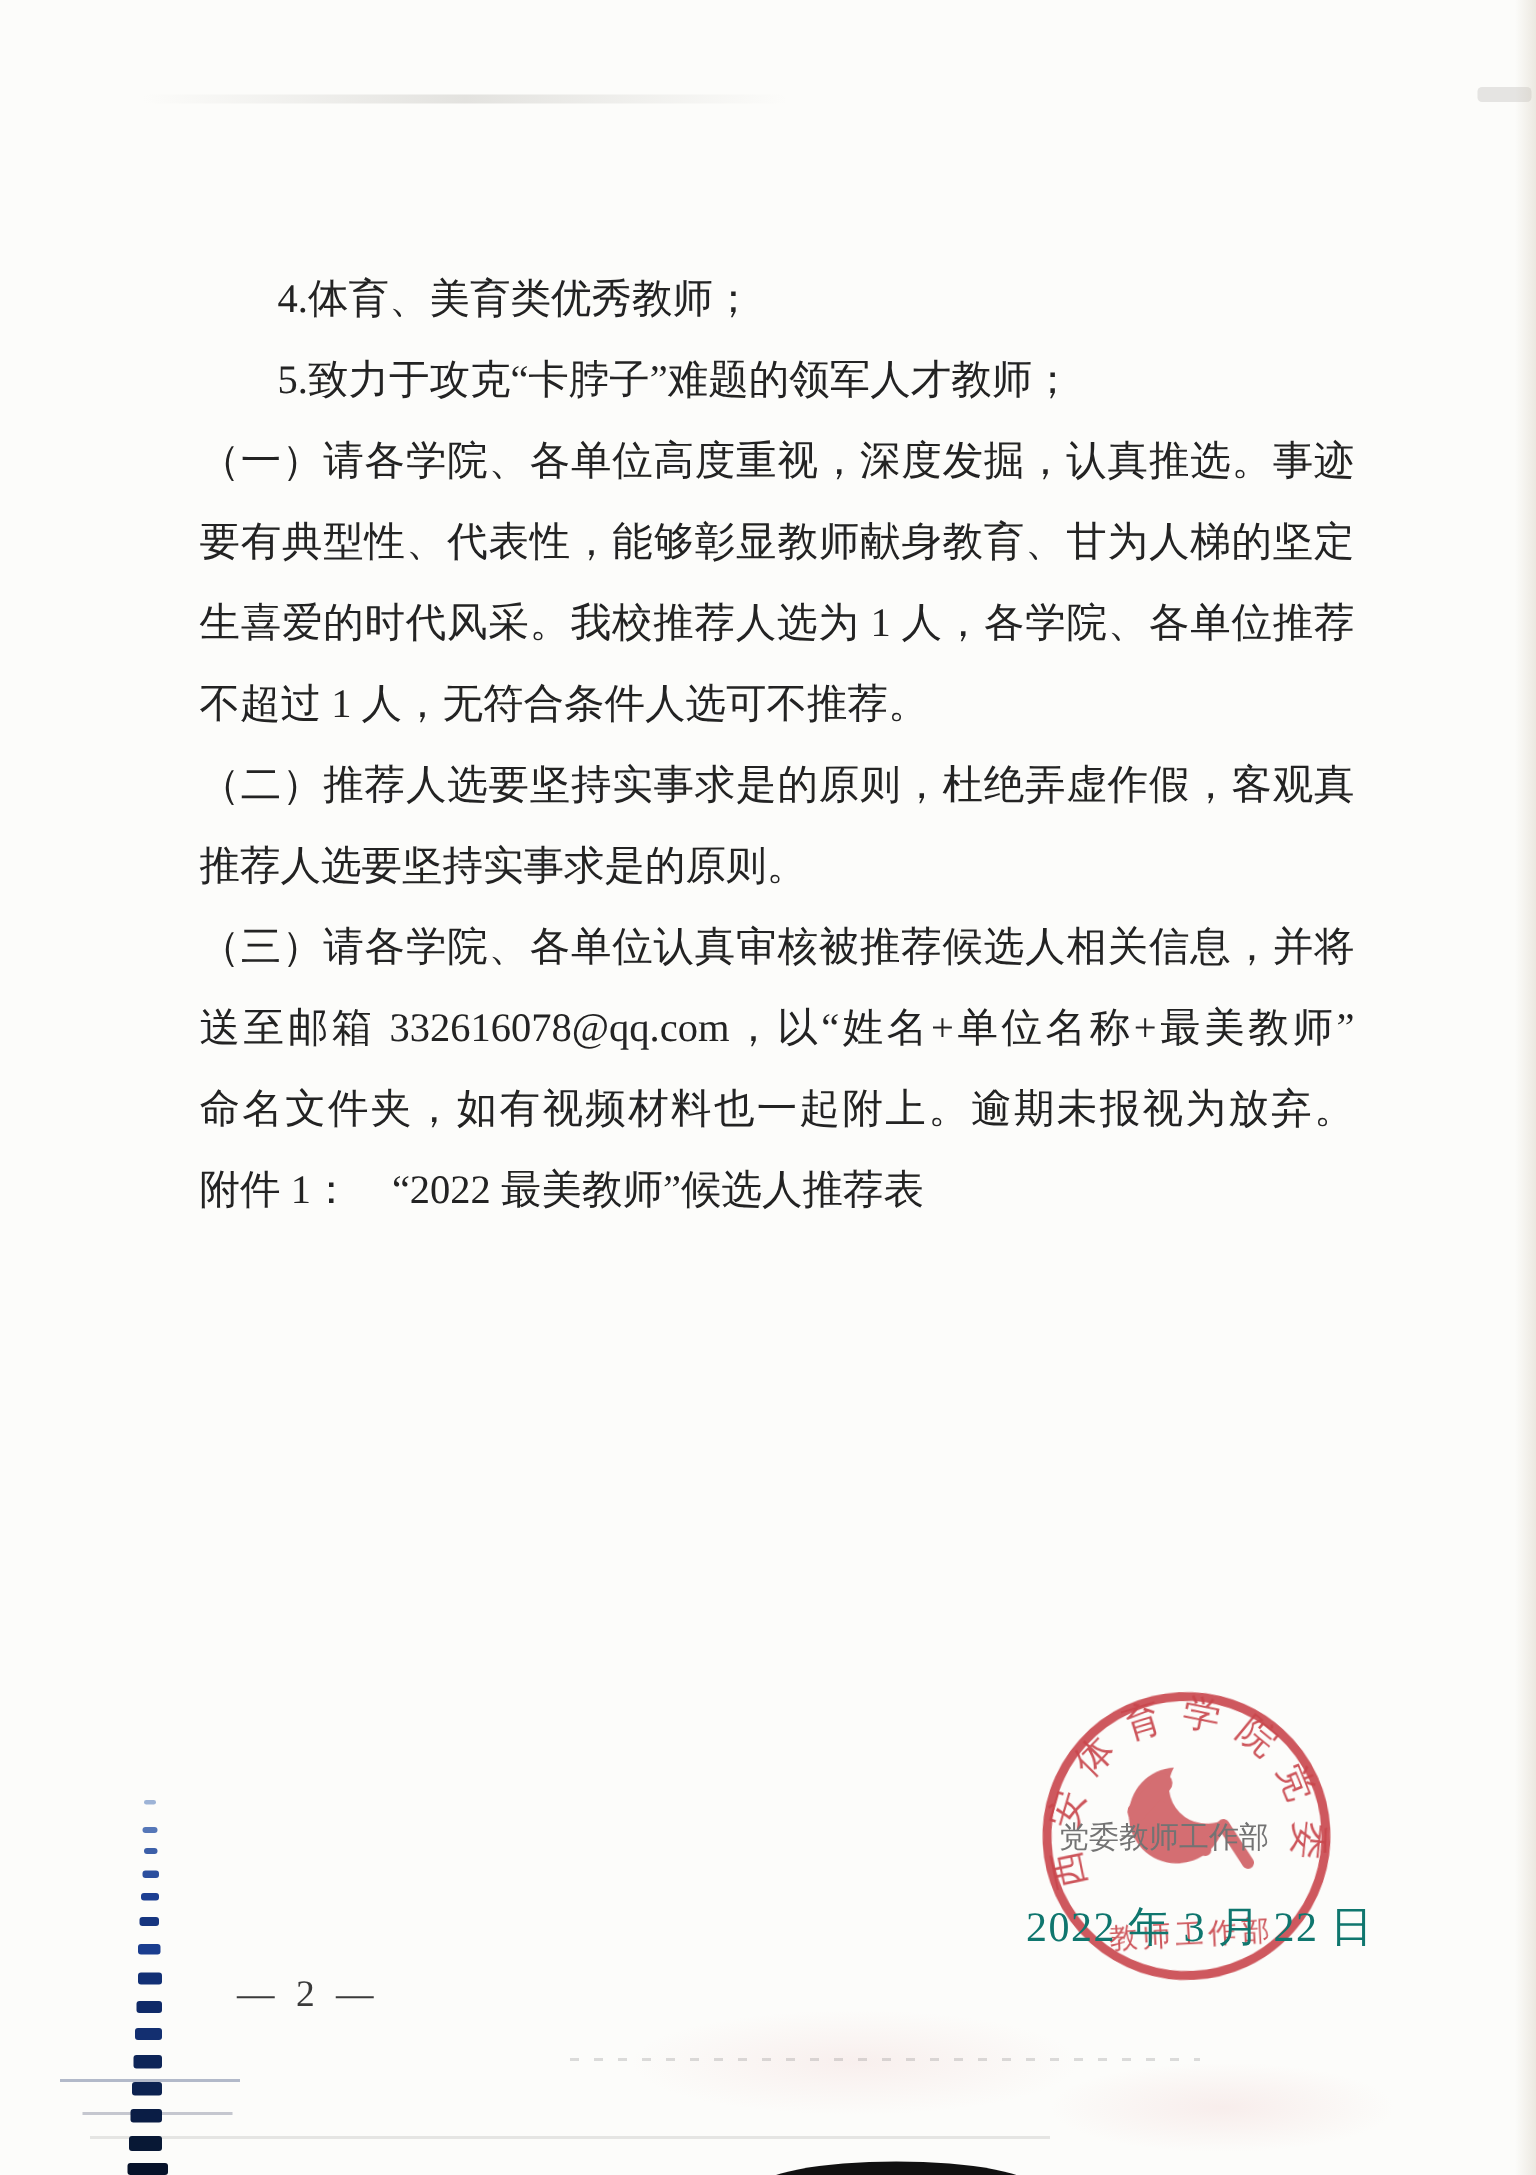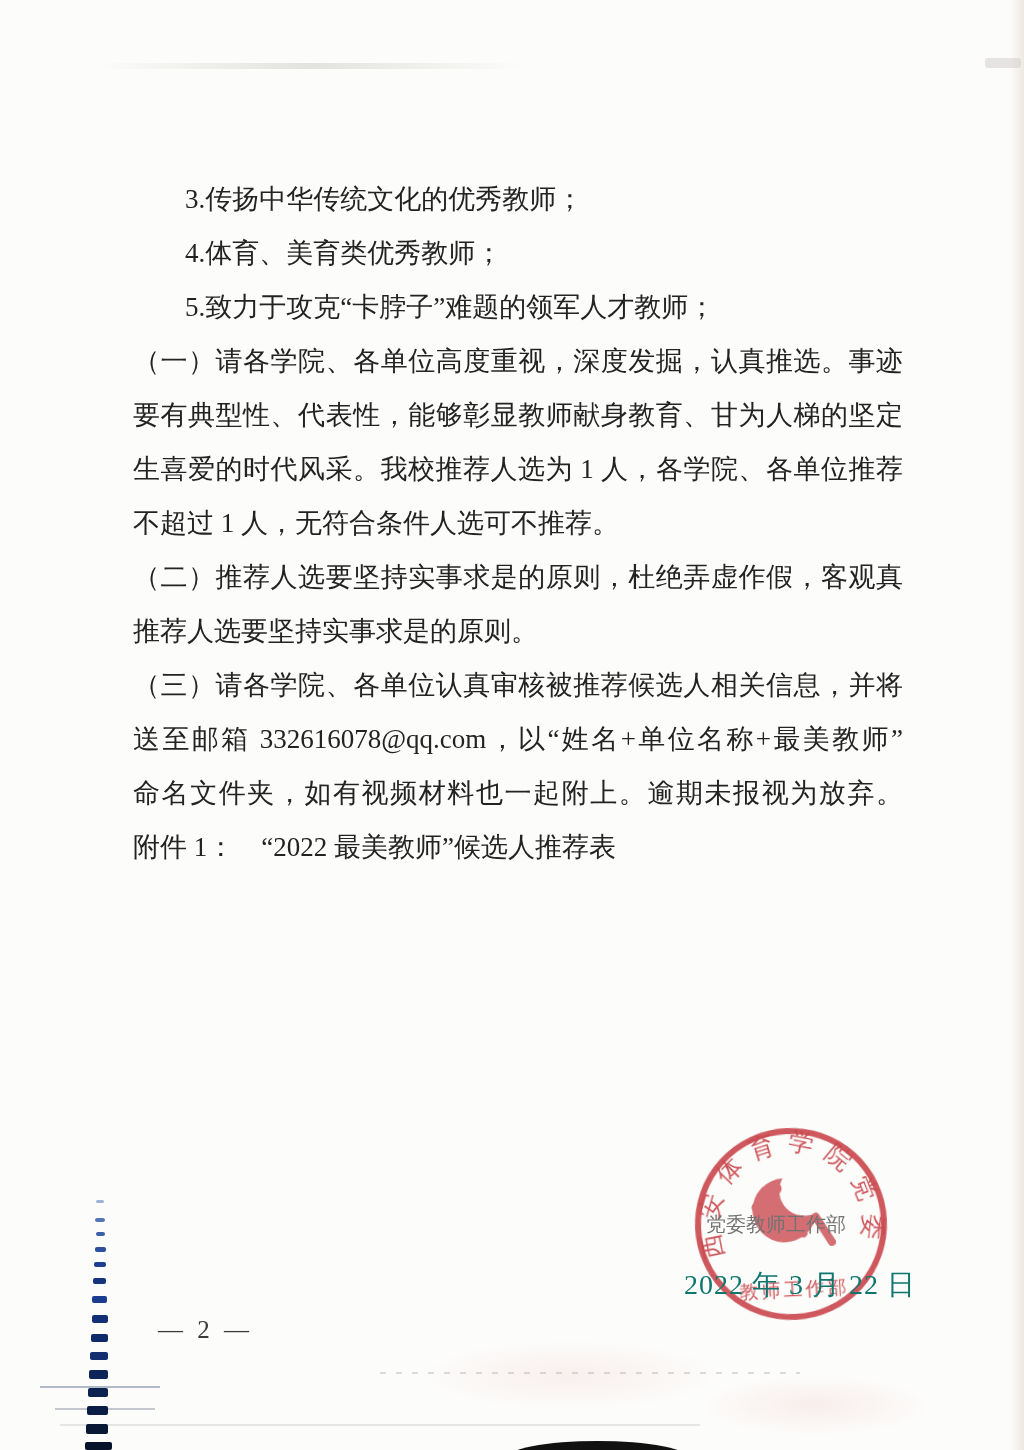--- a/index.html
+++ b/index.html
@@ -44,21 +44,20 @@
   .hair2{left:55px;top:1408px;width:100px;height:2px;background:rgba(30,40,80,.25);}
   .right-edge{right:0;top:0;width:14px;height:1450px;
     background:linear-gradient(90deg,rgba(0,0,0,0),rgba(205,196,178,.35));}
   .bottom-blob{left:505px;top:1441px;width:185px;height:20px;background:#111;
     border-radius:50% 50% 0 0 / 90% 90% 0 0;}
 </style>
 </head>
 <body>
 
 <div class="doc-text">
-  <div class="line indent">3.传扬中华传统文化的优秀教师；</div>
   <div class="line indent">4.体育、美育类优秀教师；</div>
   <div class="line indent">5.致力于攻克“卡脖子”难题的领军人才教师；</div>
   <div class="line just">（一）请各学院、各单位高度重视，深度发掘，认真推选。事迹</div>
   <div class="line just">要有典型性、代表性，能够彰显教师献身教育、甘为人梯的坚定</div>
   <div class="line just">生喜爱的时代风采。我校推荐人选为 1 人，各学院、各单位推荐</div>
   <div class="line">不超过 1 人，无符合条件人选可不推荐。</div>
   <div class="line just">（二）推荐人选要坚持实事求是的原则，杜绝弄虚作假，客观真</div>
   <div class="line">推荐人选要坚持实事求是的原则。</div>
   <div class="line just">（三）请各学院、各单位认真审核被推荐候选人相关信息，并将</div>
   <div class="line just">送至邮箱 332616078@qq.com，以“姓名+单位名称+最美教师”</div>

